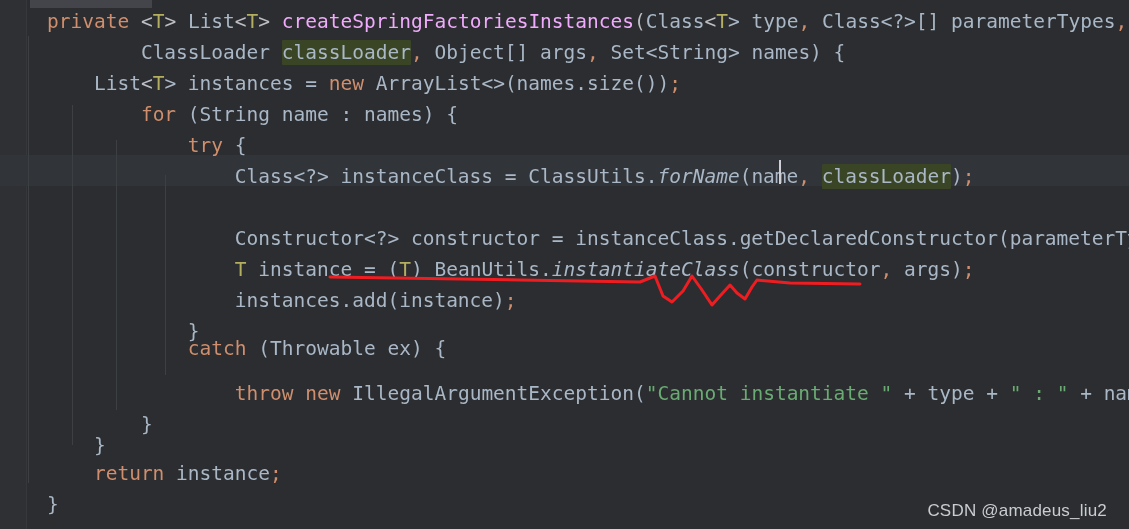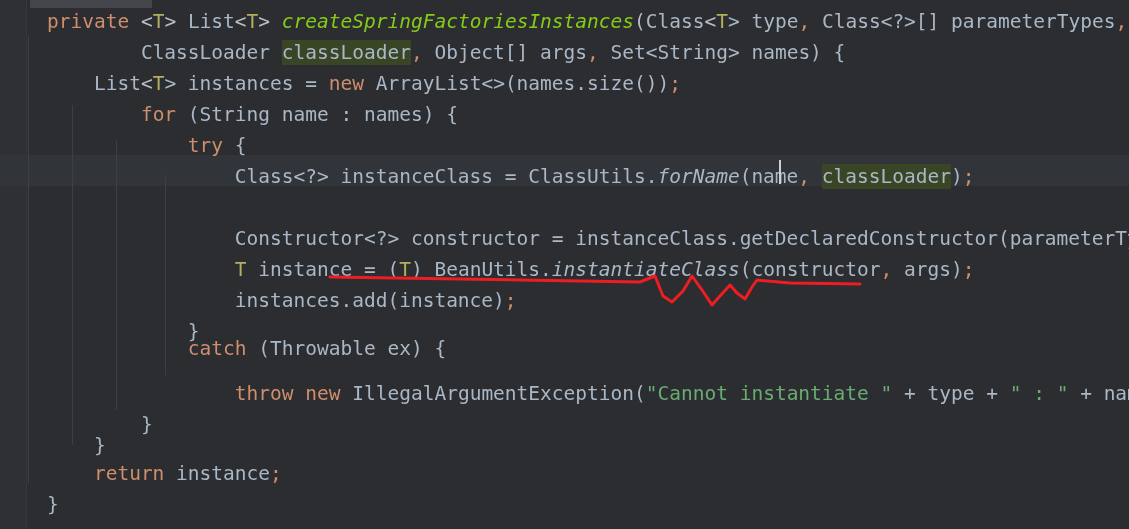--- a/index.html
+++ b/index.html
@@ -81,21 +81,21 @@
     font-size: 19.5px;
     letter-spacing: 0px;
     color: #a9b7c6;
   }
   .line .pad { color: transparent; }
 
   
   .kw       { color: #cf8e6d; }          
   .type     { color: #b3ae60; }          
   .ident    { color: #a9b7c6; }          
-  .mname    { color: #84cc16; font-style: italic; }          
+  .mname    { color: #f0abfc; }          
   .str      { color: #6aab73; }          
   .punc     { color: #bcbec4; }
   .semi     { color: #cf8e6d; }          
   .ital     { font-style: italic; }
 
   
   .occ {
     background: #3a4526;
     border-radius: 1px;
     padding: 1px 0;
@@ -162,14 +162,15 @@
       <div class="line" style="top: 430px;"><span class="pad">        </span><span class="ident">}</span></div>
       <div class="line" style="top: 458px;"><span class="pad">        </span><span class="kw">return</span><span class="ident"> instance</span><span class="semi">;</span></div>
       <div class="line" style="top: 489px;"><span class="pad">    </span><span class="ident">}</span></div>
       <div class="caret" style="left: 779px; top: 160px;"></div>
     </div>
 
   <svg class="annotation" id="annotation-svg" viewBox="0 0 1129 529" xmlns="http://www.w3.org/2000/svg">
       <path d="M 330 277 L 520 280 L 640 282 L 655 276 L 663 296 L 672 302 L 683 291 L 692 276 L 702 290 L 712 305 L 720 296 L 730 285 L 737 293 L 745 299 L 752 287 L 757 280 L 790 283 L 860 284" stroke="#ee1d22" stroke-width="3" fill="none" stroke-linecap="round" stroke-linejoin="round"></path>
     </svg>
 
+  <div class="watermark">CSDN @amadeus_liu2</div>
 
 </div>
 
 </body></html>

